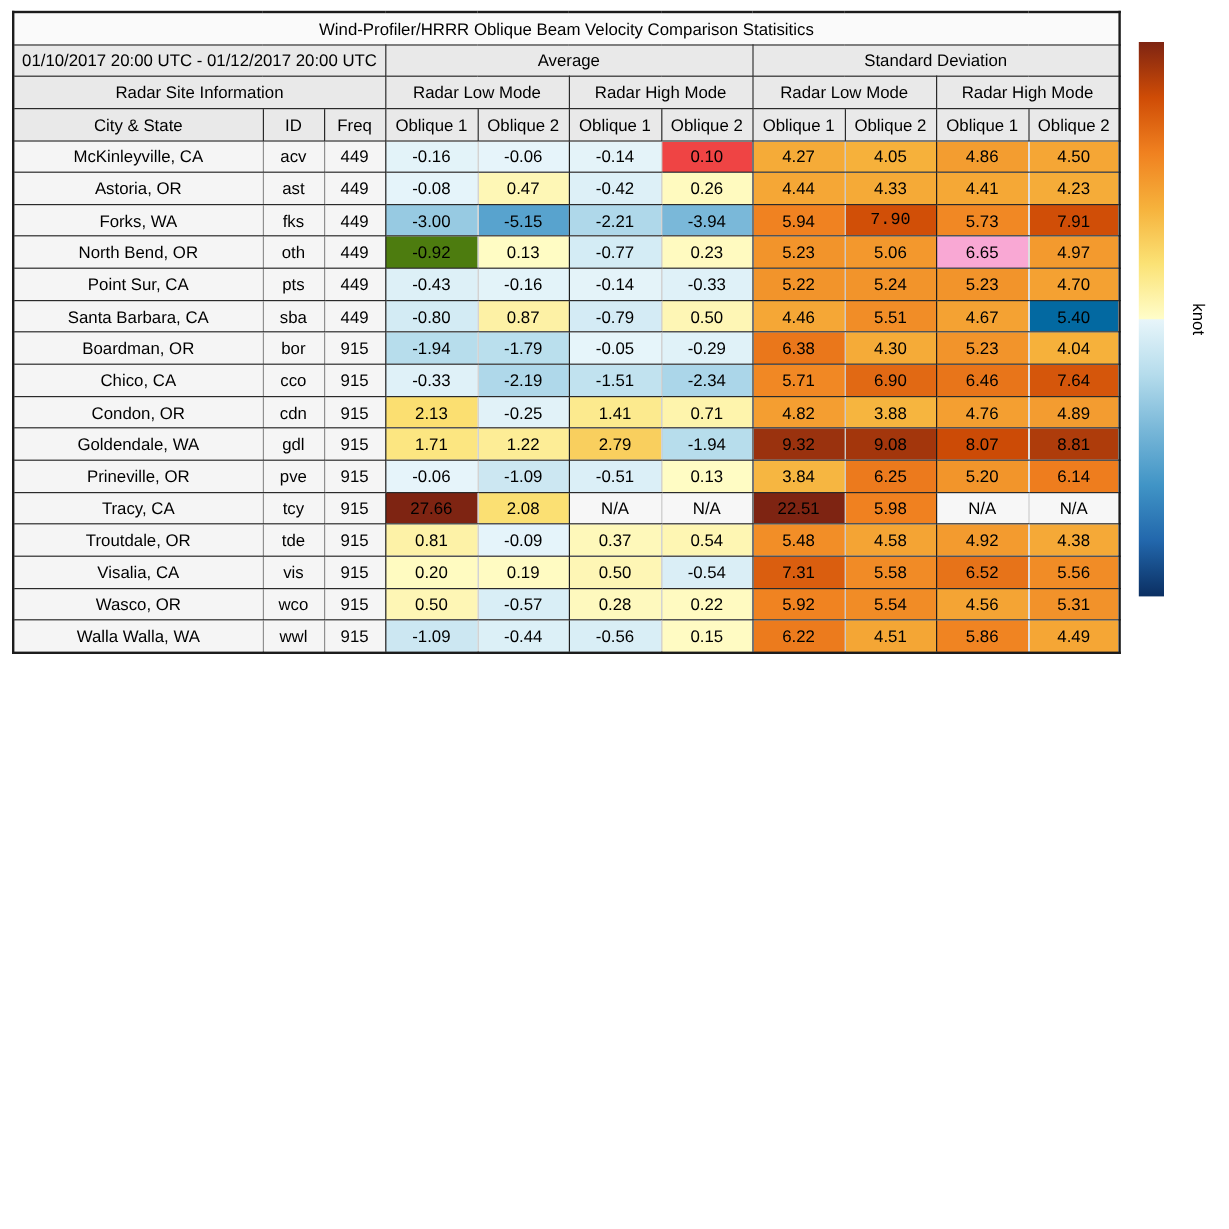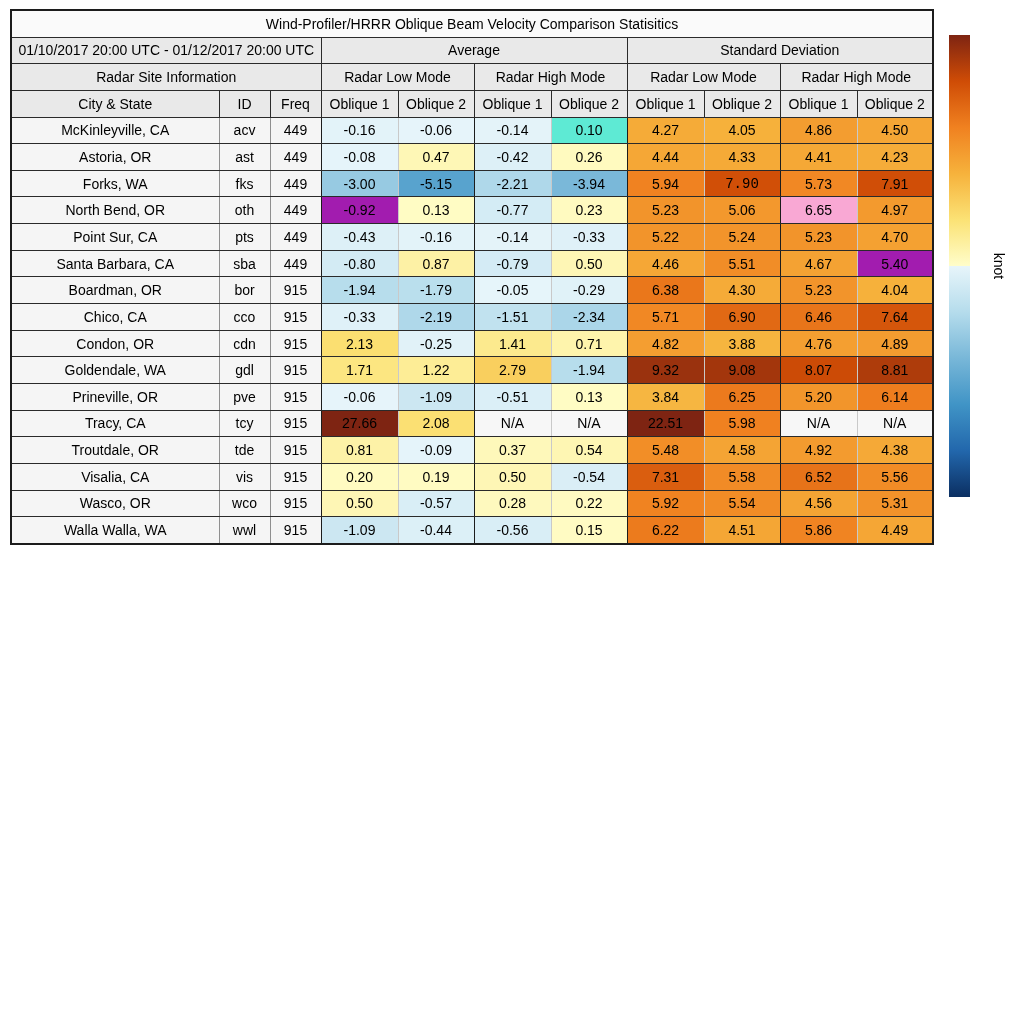--- a/index.html
+++ b/index.html
@@ -96,21 +96,21 @@
       </tr>
     </thead>
     <tbody id="tbody">
         <tr>
           <td>McKinleyville, CA</td>
           <td>acv</td>
           <td>449</td>
           <td style="background: rgb(227, 243, 249);">-0.16</td>
           <td style="background: rgb(230, 244, 250);">-0.06</td>
           <td style="background: rgb(228, 243, 249);">-0.14</td>
-          <td style="background: #5eead4; margin-top: 44px;">0.10</td>
+          <td style="background: #ef4444; margin-top: 44px;">0.10</td>
           <td style="background: rgb(245, 171, 56);">4.27</td>
           <td style="background: rgb(246, 177, 59);">4.05</td>
           <td style="background: rgb(243, 157, 48);">4.86</td>
           <td style="background: rgb(245, 166, 53);">4.50</td>
         </tr>
         <tr>
           <td>Astoria, OR</td>
           <td>ast</td>
           <td>449</td>
           <td style="background: rgb(229, 244, 250);">-0.08</td>
@@ -132,21 +132,21 @@
           <td style="background: rgb(122, 184, 217);">-3.94</td>
           <td style="background: rgb(240, 130, 33);">5.94</td>
           <td style="background: rgb(209, 79, 7); font-family: Liberation Mono, monospace;">7.90</td>
           <td style="background: rgb(241, 136, 36);">5.73</td>
           <td style="background: rgb(208, 78, 7);">7.91</td>
         </tr>
         <tr>
           <td>North Bend, OR</td>
           <td>oth</td>
           <td>449</td>
-          <td style="background: #a21caf;">-0.92</td>
+          <td style="background: #4d7c0f;">-0.92</td>
           <td style="background: rgb(255, 252, 196);">0.13</td>
           <td style="background: rgb(212, 236, 245);">-0.77</td>
           <td style="background: rgb(255, 250, 192);">0.23</td>
           <td style="background: rgb(242, 148, 43);">5.23</td>
           <td style="background: rgb(243, 152, 45);">5.06</td>
           <td style="background: #f9a8d4;">6.65</td>
           <td style="background: rgb(243, 154, 46);">4.97</td>
         </tr>
         <tr>
           <td>Point Sur, CA</td>
@@ -165,21 +165,21 @@
           <td>Santa Barbara, CA</td>
           <td>sba</td>
           <td>449</td>
           <td style="background: rgb(211, 235, 244);">-0.80</td>
           <td style="background: rgb(253, 241, 165);">0.87</td>
           <td style="background: rgb(212, 235, 245);">-0.79</td>
           <td style="background: rgb(254, 246, 181);">0.50</td>
           <td style="background: rgb(245, 167, 54);">4.46</td>
           <td style="background: rgb(241, 141, 39);">5.51</td>
           <td style="background: rgb(244, 162, 51);">4.67</td>
-          <td style="background: #a21caf; text-align: center;">5.40</td>
+          <td style="background: #0369a1; text-align: center;">5.40</td>
         </tr>
         <tr>
           <td>Boardman, OR</td>
           <td>bor</td>
           <td>915</td>
           <td style="background: rgb(183, 221, 236);">-1.94</td>
           <td style="background: rgb(186, 223, 237);">-1.79</td>
           <td style="background: rgb(230, 245, 250);">-0.05</td>
           <td style="background: rgb(224, 242, 248);">-0.29</td>
           <td style="background: rgb(234, 119, 27);">6.38</td>

